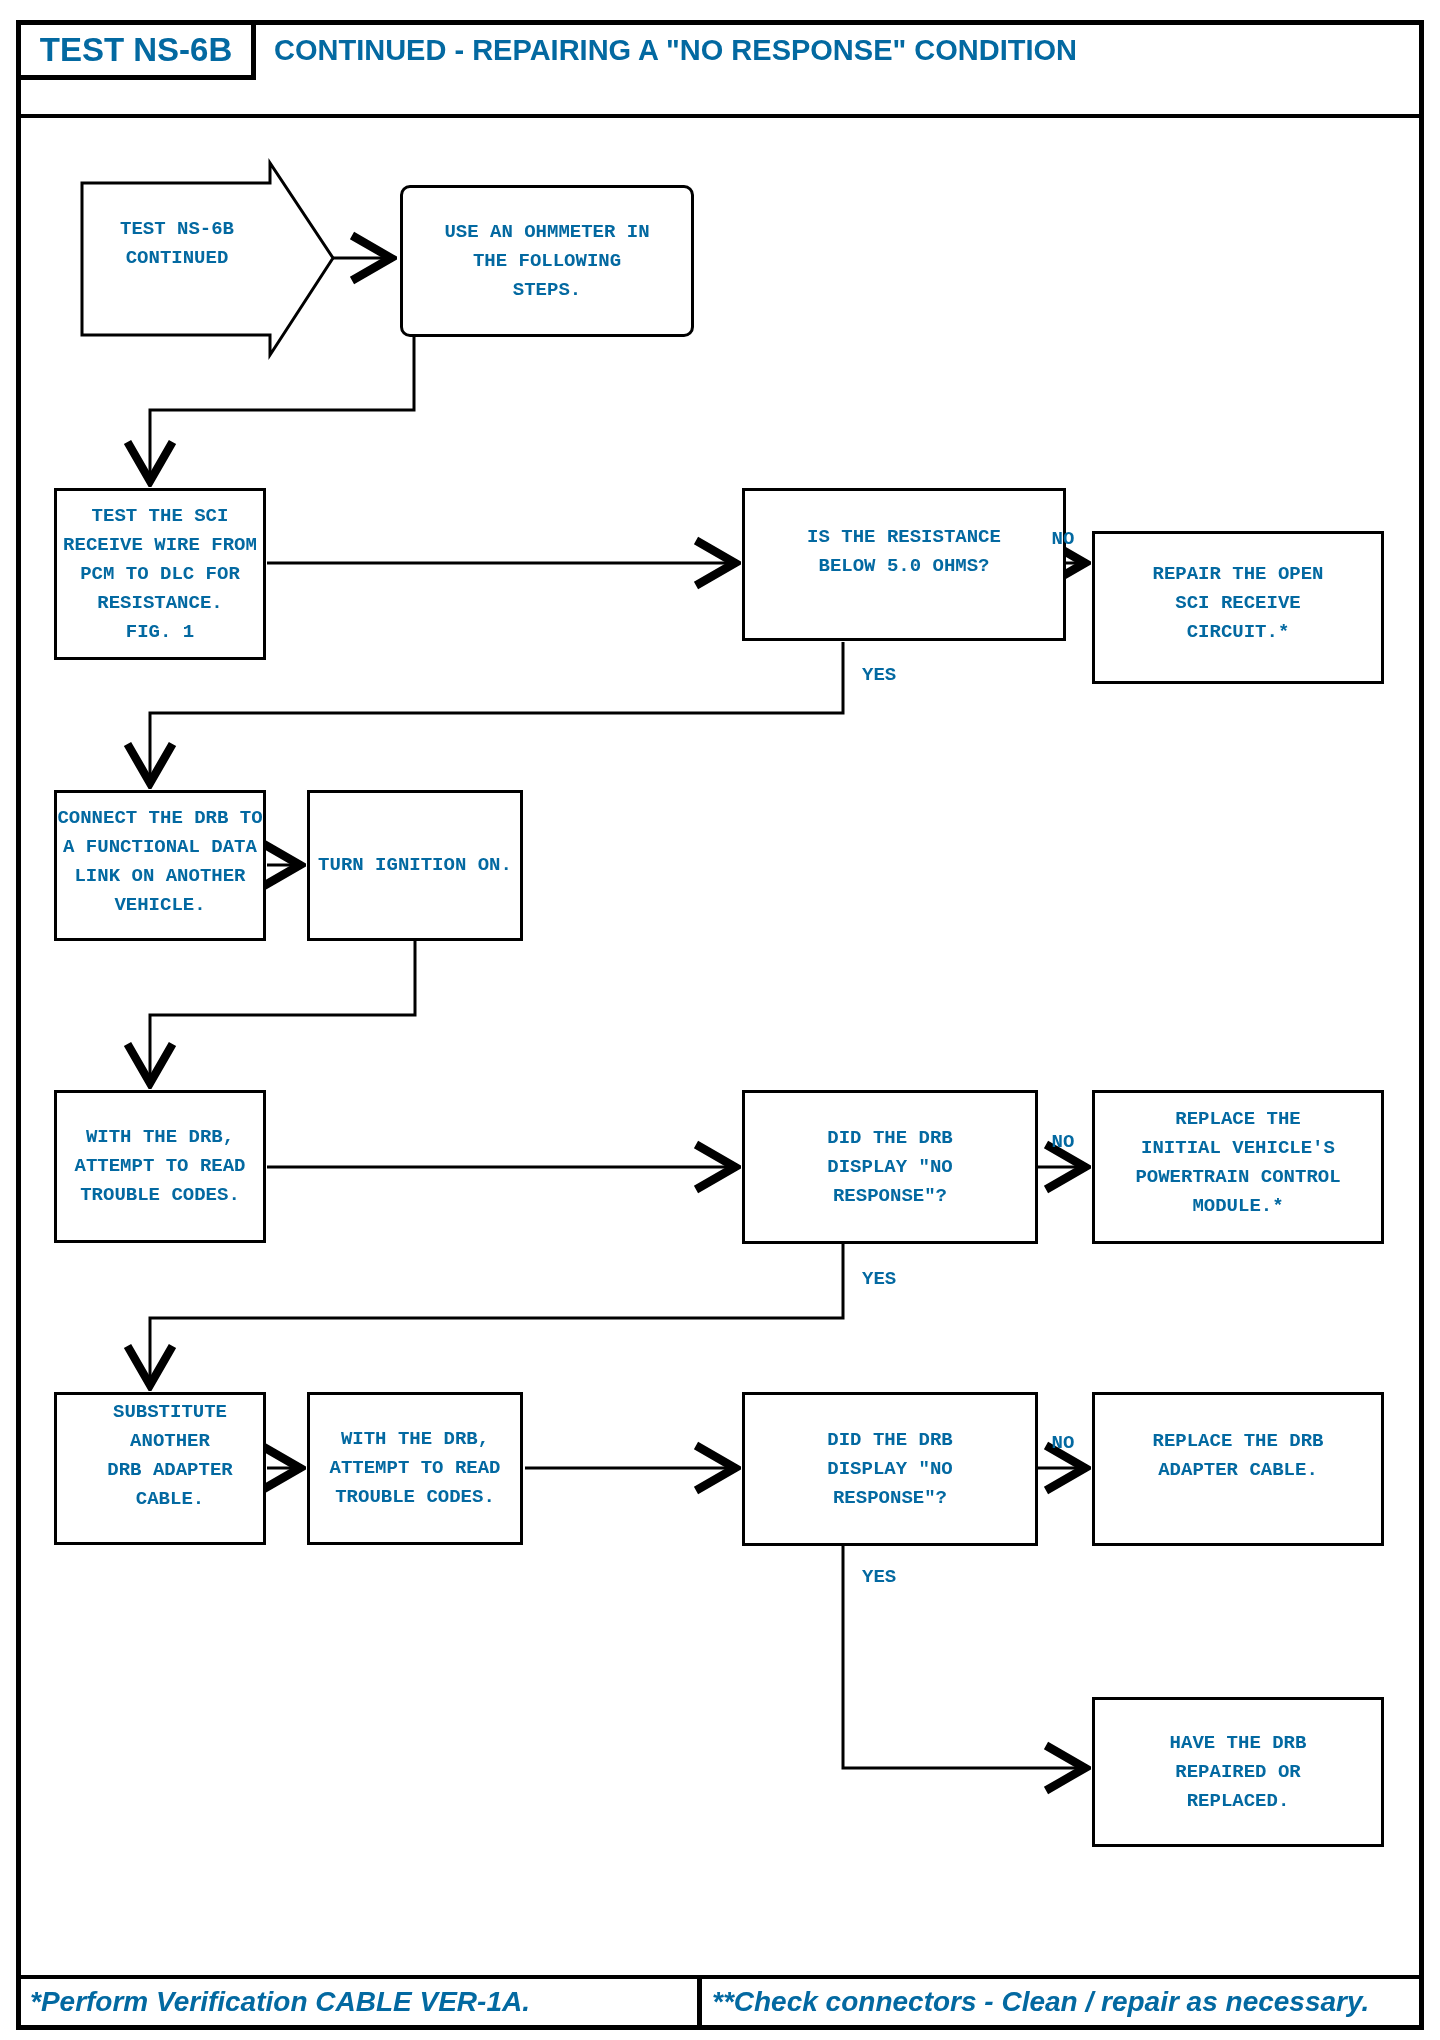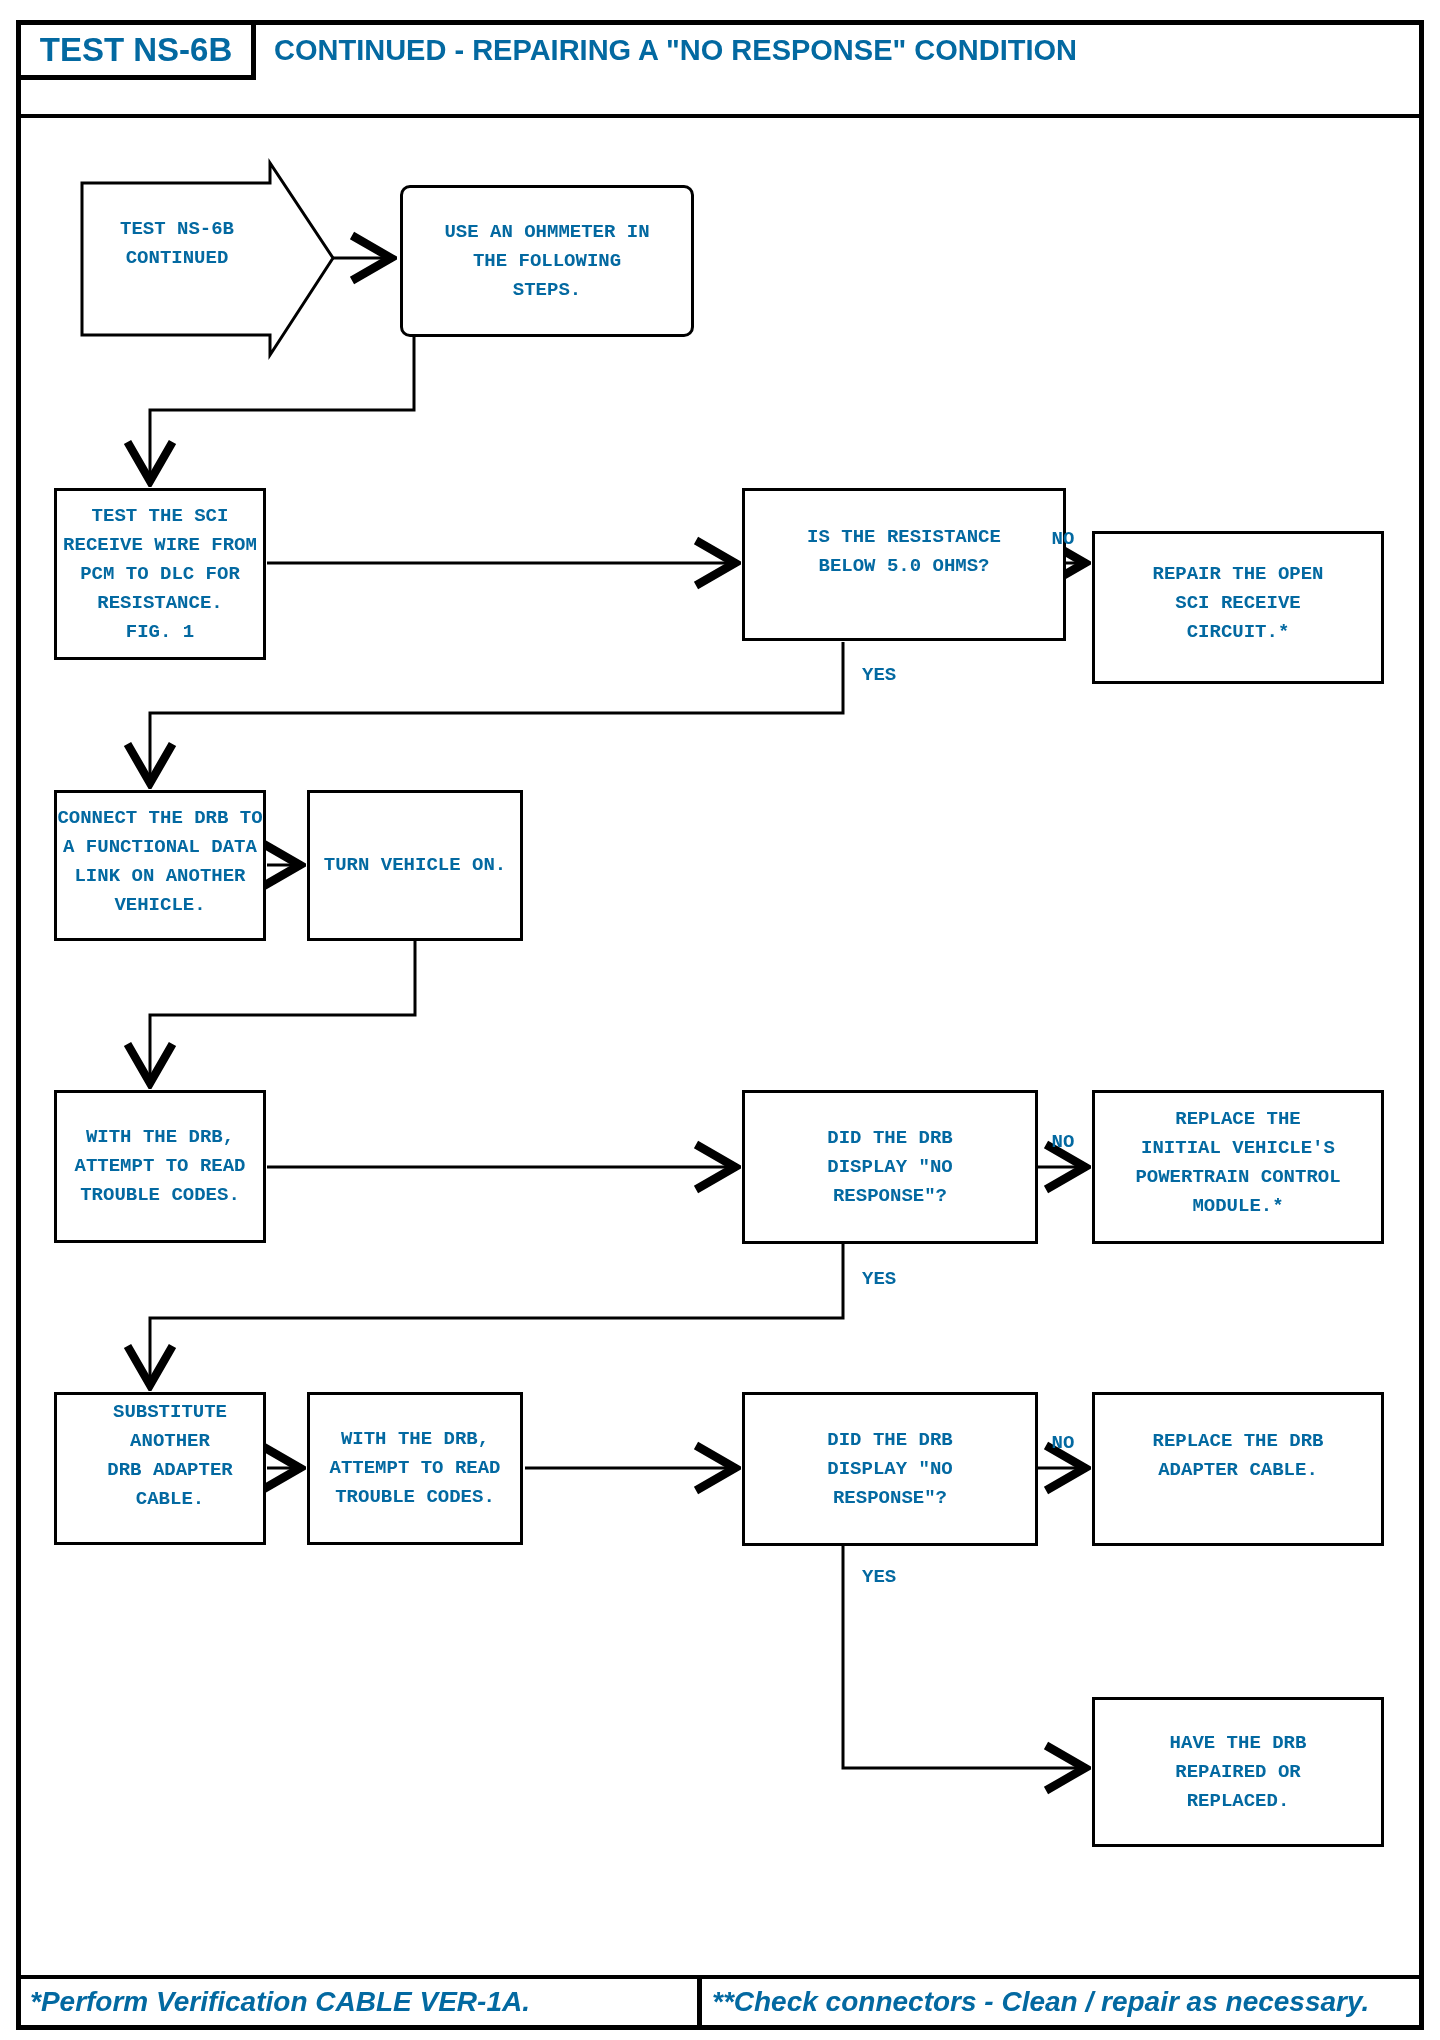--- a/index.html
+++ b/index.html
@@ -106,21 +106,21 @@
   <div class="node" style="left:742px;top:488px;width:324px;height:153px;padding-bottom:26px;">IS THE RESISTANCE
 BELOW 5.0 OHMS?</div>
   <div class="node" style="left:1092px;top:488px;width:292px;height:153px;padding-bottom:8px;margin-top:43px;">REPAIR THE OPEN
 SCI RECEIVE
 CIRCUIT.*</div>
 
   <div class="node" style="left:54px;top:790px;width:212px;height:151px;padding-bottom:8px;">CONNECT THE DRB TO
 A FUNCTIONAL DATA
 LINK ON ANOTHER
 VEHICLE.</div>
-  <div class="node" style="left:307px;top:790px;width:216px;height:151px;">TURN VEHICLE ON.</div>
+  <div class="node" style="left:307px;top:790px;width:216px;height:151px;">TURN IGNITION ON.</div>
 
   <div class="node" style="left:54px;top:1090px;width:212px;height:153px;">WITH THE DRB,
 ATTEMPT TO READ
 TROUBLE CODES.</div>
   <div class="node" style="left:742px;top:1090px;width:296px;height:154px;">DID THE DRB
 DISPLAY "NO
 RESPONSE"?</div>
   <div class="node" style="left:1092px;top:1090px;width:292px;height:154px;padding-bottom:8px;">REPLACE THE
 INITIAL VEHICLE'S
 POWERTRAIN CONTROL

